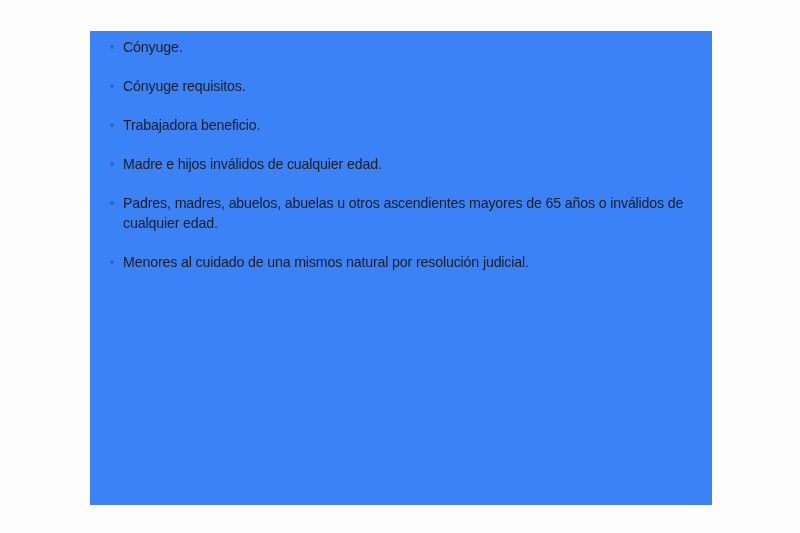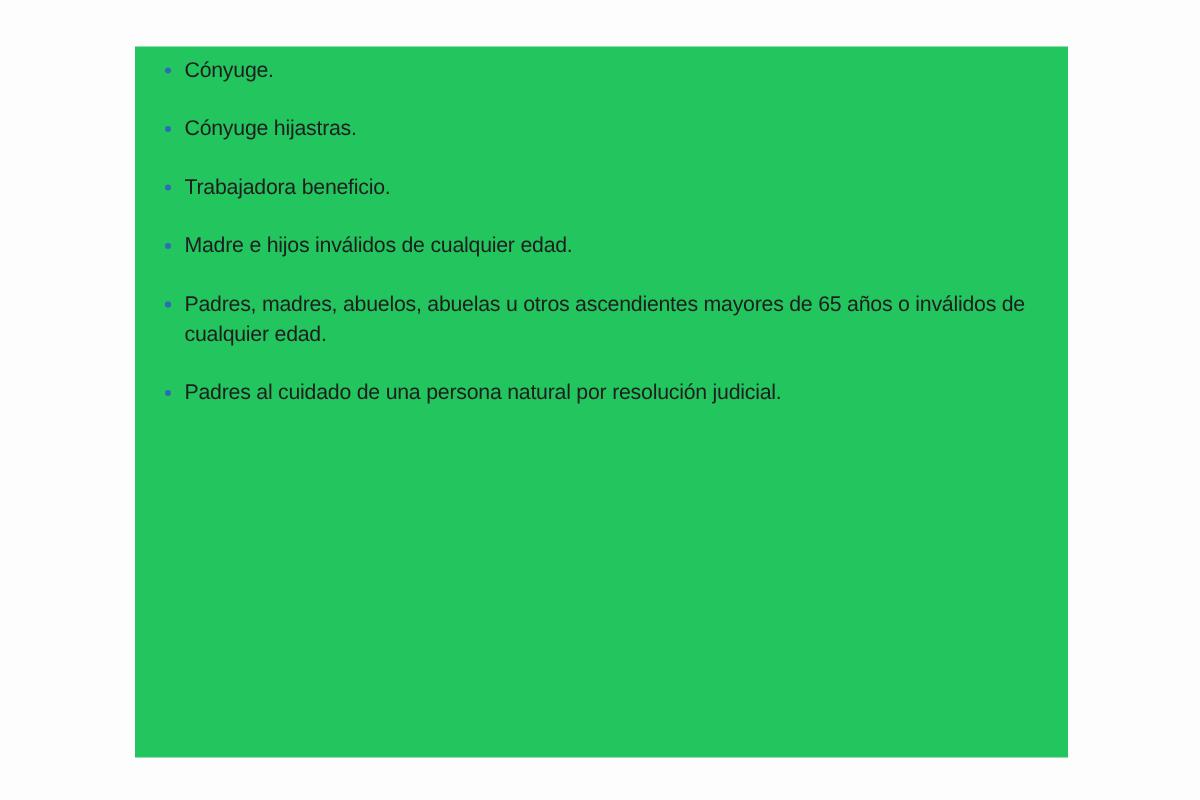--- a/index.html
+++ b/index.html
@@ -13,21 +13,21 @@
       position: relative;
       overflow: hidden;
       font-family: "Liberation Sans", "DejaVu Sans", sans-serif;
     }
     .panel {
       position: absolute;
       left: 90px;
       top: 31px;
       width: 622px;
       height: 474px;
-      background: #22c55e;
+      background: #3b82f6;
     }
     ul.list {
       list-style: none;
       margin: 0;
       padding: 0;
       position: absolute;
       left: 19px;
       top: 6px;
       width: 590px;
     }
@@ -54,35 +54,35 @@
 <body>
 
 <div class="panel">
   <ul class="list">
     <li>
       <span class="bullet"></span>
       <span>Cónyuge.</span>
     </li>
     <li>
       <span class="bullet"></span>
-      <span>Cónyuge hijastras.</span>
+      <span>Cónyuge requisitos.</span>
     </li>
     <li>
       <span class="bullet"></span>
       <span>Trabajadora beneficio.</span>
     </li>
     <li>
       <span class="bullet"></span>
       <span>Madre e hijos inválidos de cualquier edad.</span>
     </li>
     <li>
       <span class="bullet"></span>
     </li>
     <li>
       <span class="bullet"></span>
       <span>Padres, madres, abuelos, abuelas u otros ascendientes mayores de 65 años o inválidos de cualquier edad.</span>
     </li>
     <li>
       <span class="bullet"></span>
-      <span>Padres al cuidado de una persona natural por resolución judicial.</span>
+      <span>Menores al cuidado de una mismos natural por resolución judicial.</span>
     </li>
   </ul>
 </div>
 
 </body></html>

